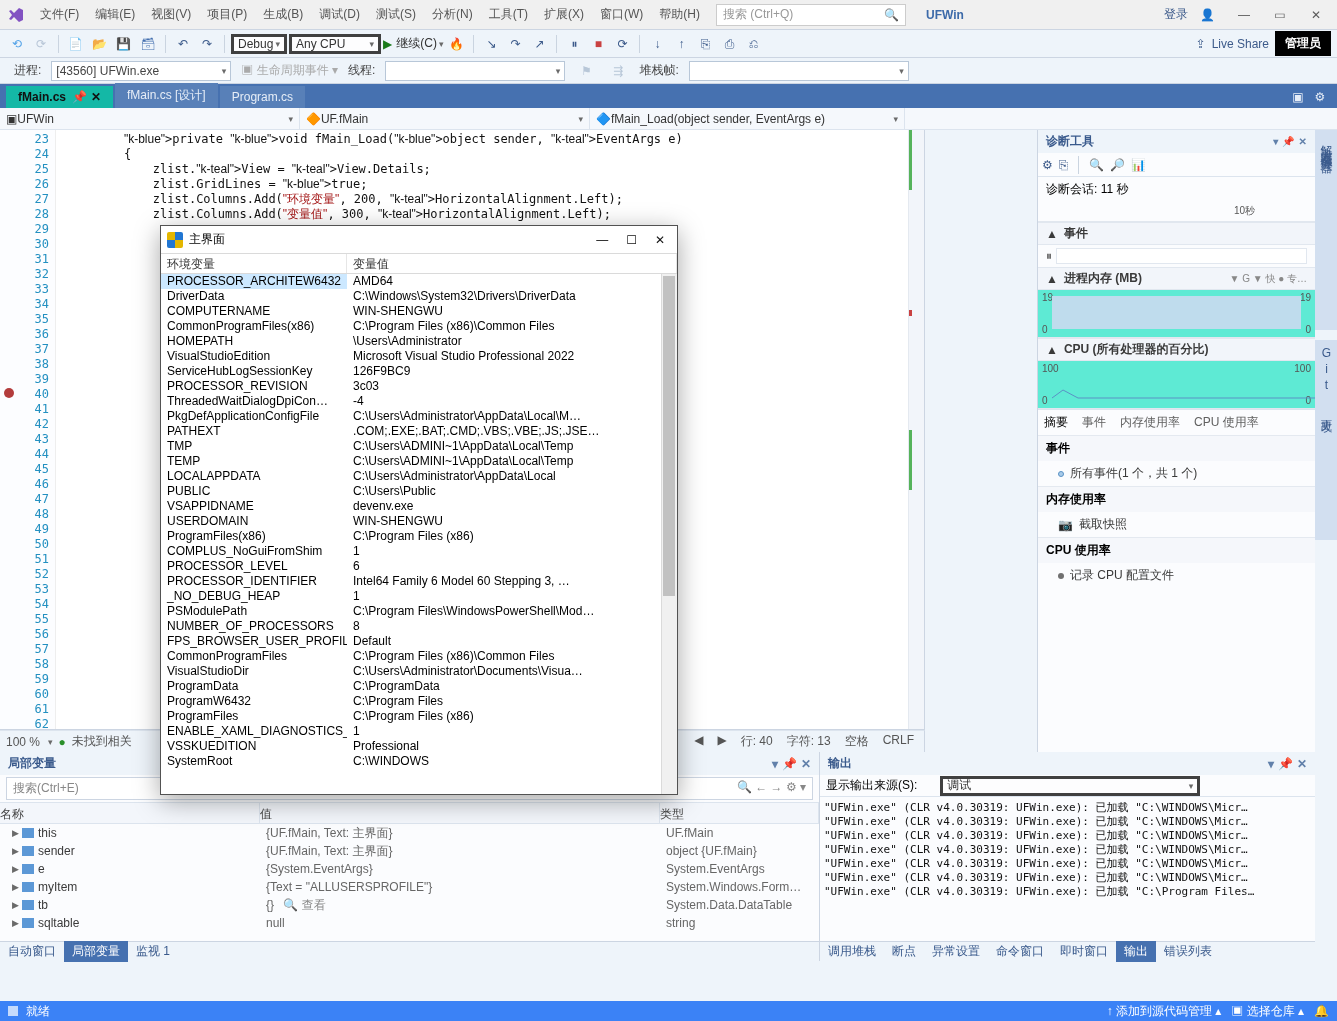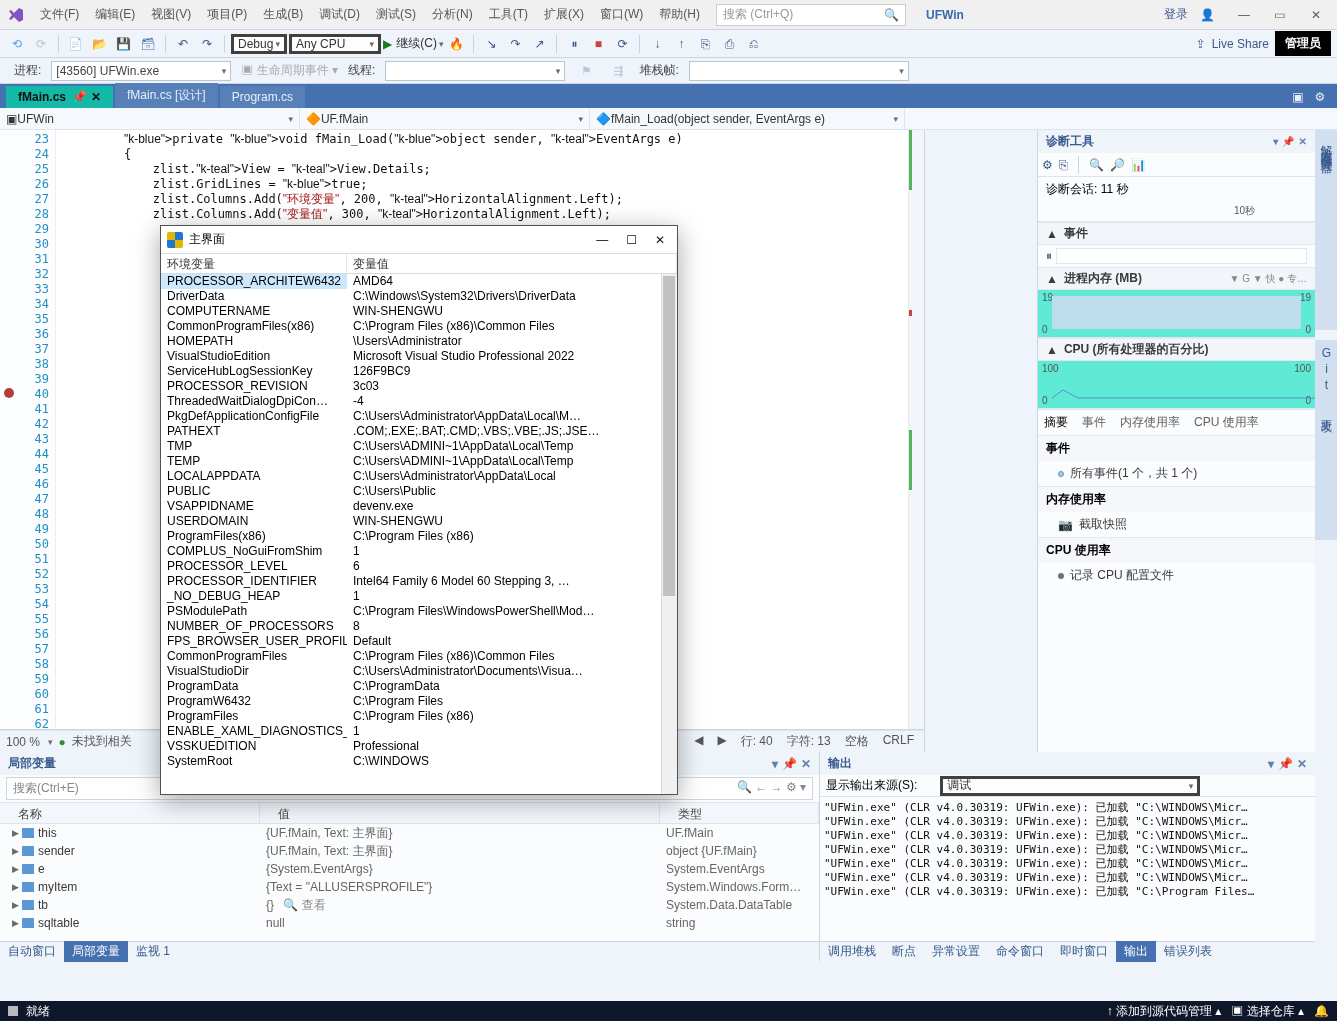--- a/index.html
+++ b/index.html
@@ -75,37 +75,37 @@
 .dot { width:6px; height:6px; border-radius:50%; background:#707070; display:inline-block; }
 .dot.blue { background:#a8cbea; border:1px solid #5a92c5; }
 
 
 .bottomarea { position: absolute; top: 622px; left: 0; right: 22px; bottom: 20px; display:flex; }
 .localspanel, .outputpanel { display:flex; flex-direction:column; background:#fbfcfe; }
 .localspanel { width: 820px; border-right: 1px solid #ccd5e2; }
 .outputpanel { flex:1; }
 .panel-search { border:1px solid #ccd5e2; background:#fff; margin:2px 6px; padding:2px 6px; color:#888; }
 .grid-header { display:flex; height:22px; background:#f3f6fb; border-top:1px solid #dce4ee; border-bottom:1px solid #dce4ee; }
-.grid-header span { padding:3px 18px; border-right:1px solid #dce4ee; color:#444; }
+.grid-header span { padding:3px 0; border-right:1px solid #dce4ee; color:#444; }
 .col-n { width:260px; }
 .col-v { width:400px; }
 .col-t { flex:1; }
 .gridrow { display:flex; height:18px; align-items:center; color:#666; }
 .gridrow span { padding:0 6px; }
 .gridrow .col-n { color:#3a3a3a; display:flex; align-items:center; gap:4px;}
 .tri { color:#6a6a6a; font-size:9px; width:10px; display:inline-block; text-align:center;}
 .cube { width:10px; height:10px; background:#5c98d6; display:inline-block;}
 .bottomtabs { height: 20px; background: #eef4fa; display:flex; align-items:center; border-top:1px solid #ccd5e2; font-size:11px;}
 .bottomtabs .btab { padding:2px 8px; color:#3a5a8c; }
 .bottomtabs .btab.active { background:#4671b0; color:#fff; }
 .outputcontent { flex:1; font-family: Consolas, monospace; font-size:11px; overflow:hidden; padding:4px; line-height:14px; color:#111; white-space:pre; }
 .outputheader { height:22px; display:flex; align-items:center; padding:0 6px; gap:23px; border-bottom:1px solid #dce4ee; }
 
 
-.statusbar { position:absolute; left:0; right:0; bottom:0; height:20px; background:#0f172a; color:#fff; display:flex; align-items:center; padding:0 8px; font-size:11px; }
+.statusbar { position:absolute; left:0; right:0; bottom:0; height:20px; background:#3b82f6; color:#fff; display:flex; align-items:center; padding:0 8px; font-size:11px; }
 .statusbar .right { margin-left:auto; display:flex; align-items:center; gap:10px; }
 .sq { width:10px; height:10px; background:#fff; display:inline-block;}
 
 
 .modal { position: absolute; left: 160px; top: 225px; width: 518px; height: 570px; background: #fff; border: 1px solid #525252; box-shadow: 0 6px 24px rgba(0,0,0,0.35); display:flex; flex-direction:column; }
 .modal-titlebar { height:28px; background:#fff; border-bottom:1px solid #dadada; display:flex; align-items:center; padding:0 6px; }
 .shield { width:16px; height:16px; background: conic-gradient(#2176d2 0 25%, #e3b600 0 50%, #2176d2 0 75%, #e3b600 0 100%); border-radius:2px; }
 .modal-titlebar .mtitle { margin-left:6px; }
 .modal-titlebar .sysbtns { margin-left:auto; display:flex; gap:18px; padding-right:6px; color:#111;}
 .modal-body { flex:1; overflow:hidden; position:relative; }

